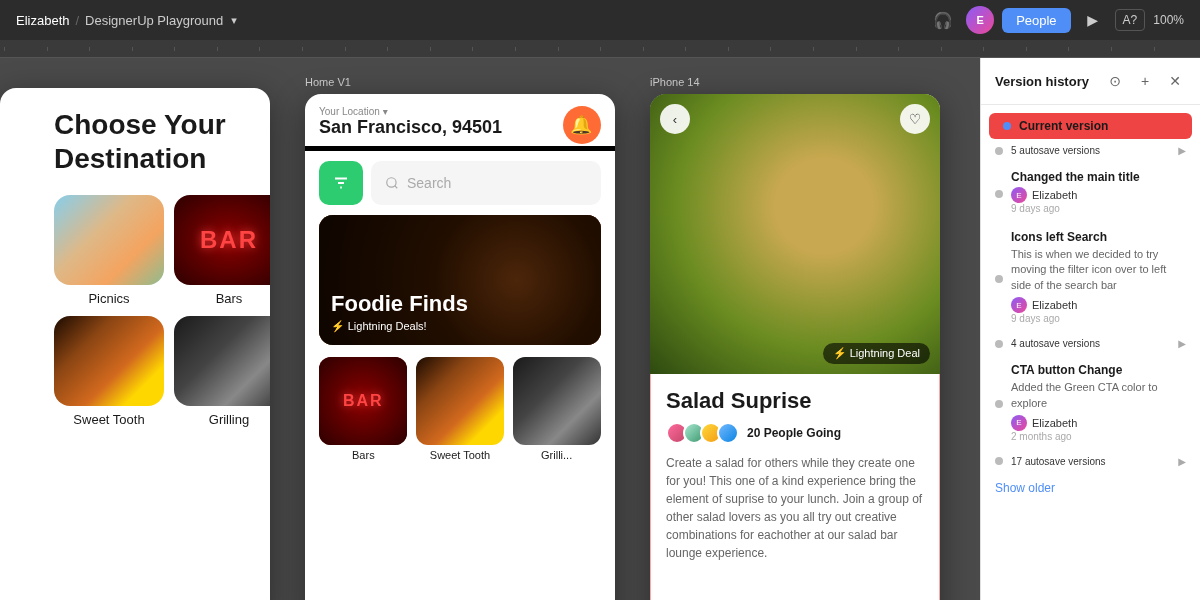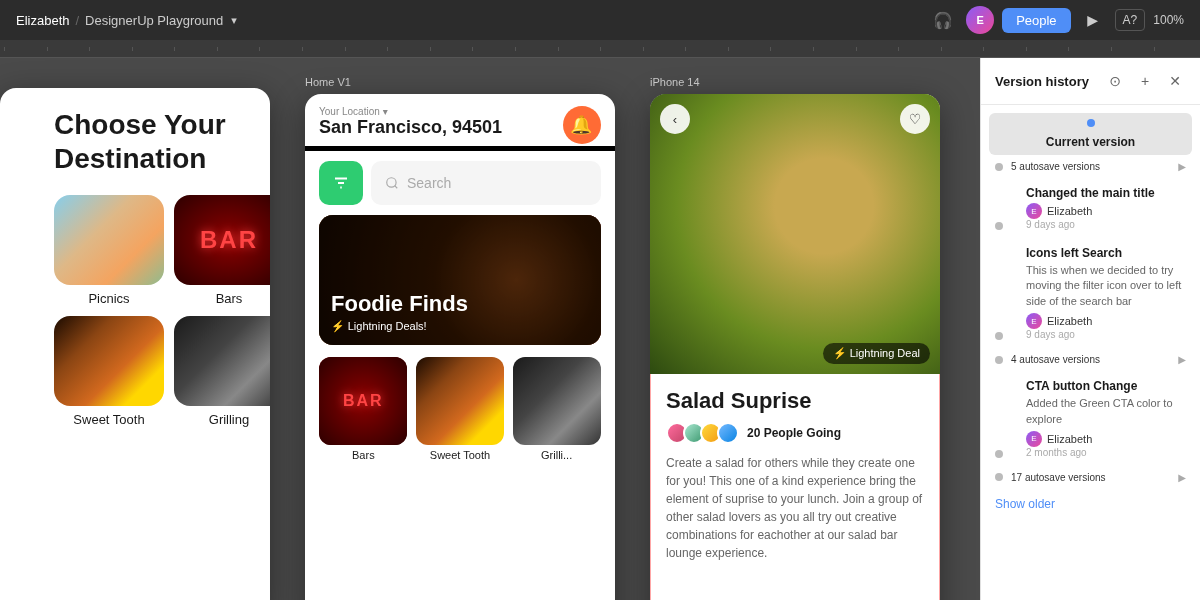--- a/index.html
+++ b/index.html
@@ -367,25 +367,24 @@
       border: none; background: transparent;
     }
     .panel-body {
       flex: 1;
       overflow-y: auto;
       padding: 8px 0;
     }
     .current-version-row {
       display: flex; align-items: center;
       padding: 6px 14px;
-      background: #e5e5e5;
+      background: #ef4444;
       margin: 0 8px;
       border-radius: 6px;
       gap: 8px;
-      flex-direction: column;
     }
     .version-dot {
       width: 8px; height: 8px;
       border-radius: 50%;
       flex-shrink: 0;
     }
     .dot-blue { background: #4f8ef7; }
     .dot-gray { background: #bbb; }
     .current-label {
       font-size: 12px;
@@ -398,22 +397,22 @@
       padding: 6px 14px;
       gap: 8px;
       cursor: pointer;
     }
     .autosave-label { font-size: 10px; color: #333; flex: 1; }
     .autosave-arrow { color: #aaa; font-size: 10px; }
 
     .version-entry {
       display: flex;
       padding: 8px 14px;
-      gap: 23px;
-      align-items: flex-end;
+      gap: 8px;
+      align-items: center;
     }
     .version-dot-wrapper {
       display: flex; flex-direction: column; align-items: center;
       padding-top: 3px;
     }
     .version-info { flex: 1; }
     .version-name { font-size: 12px; font-weight: 600; color: #1a1a1a; margin-bottom: 3px; }
     .version-desc { font-size: 11px; color: #666; line-height: 1.4; margin-bottom: 4px; }
     .version-user-row { display: flex; align-items: center; gap: 5px; }
     .mini-user-avatar {

